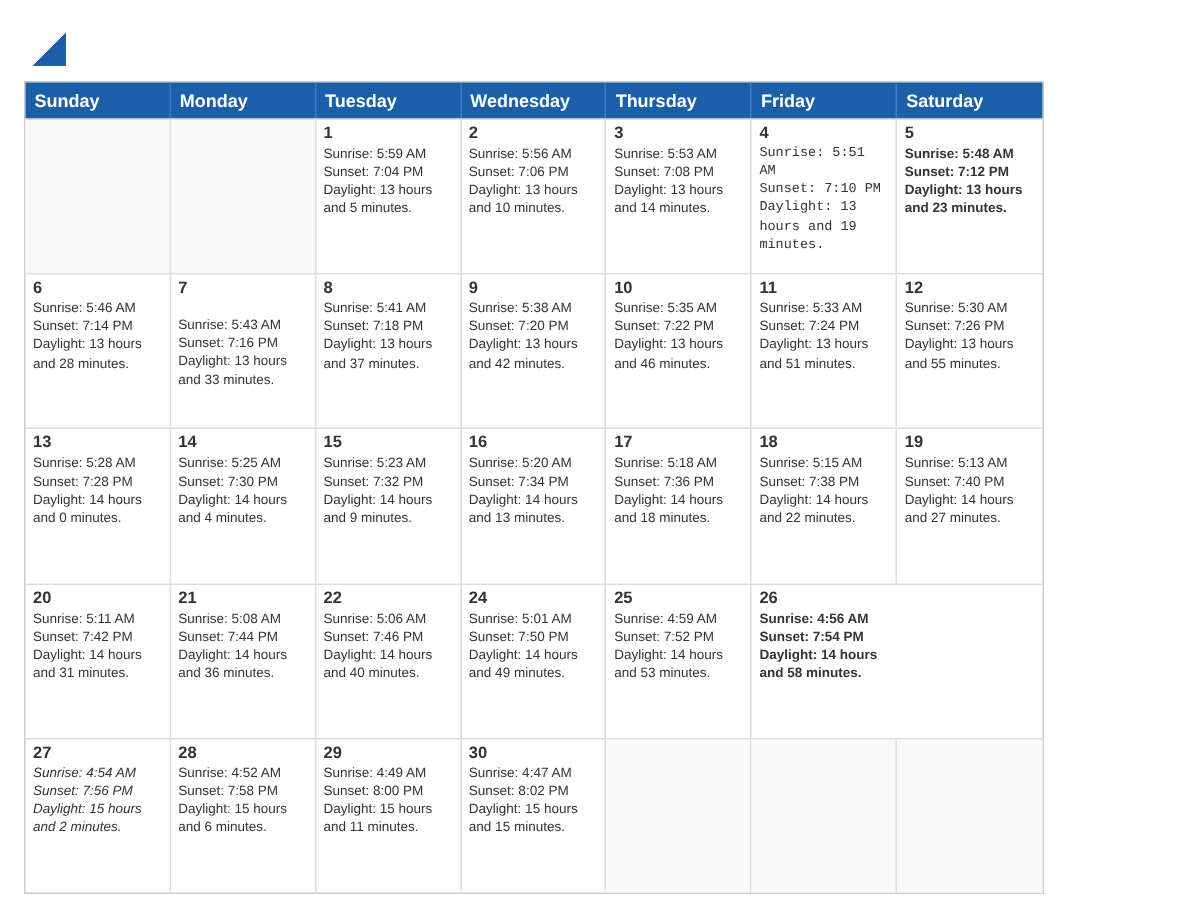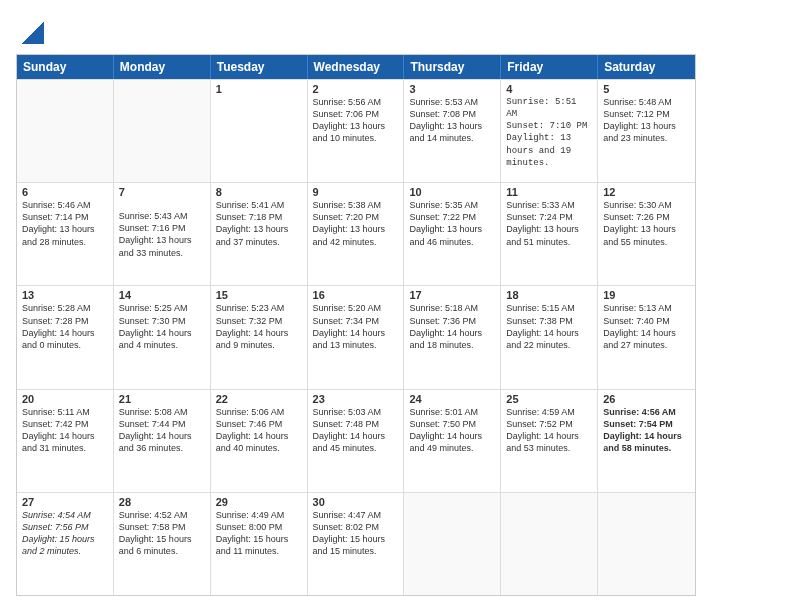--- a/index.html
+++ b/index.html
@@ -135,20 +135,23 @@
         <div class="cal-header-cell">Thursday</div>
         <div class="cal-header-cell">Friday</div>
         <div class="cal-header-cell">Saturday</div>
       </div>
     <div class="cal-body">
     <div class="cal-row">
           <div class="cal-cell empty"></div>
           <div class="cal-cell empty"></div>
           <div class="cal-cell">
             <span class="day-num">1</span>
+            <div class="day-info" style="white-space: pre-line;">Sunrise: 5:59 AM
+Sunset: 7:04 PM
+Daylight: 13 hours and 5 minutes.</div>
           </div>
           <div class="cal-cell">
             <span class="day-num">2</span>
             <div class="day-info" style="white-space: pre-line;">Sunrise: 5:56 AM
 Sunset: 7:06 PM
 Daylight: 13 hours and 10 minutes.</div>
           </div>
           <div class="cal-cell">
             <span class="day-num">3</span>
             <div class="day-info" style="white-space: pre-line;">Sunrise: 5:53 AM
@@ -156,21 +159,21 @@
 Daylight: 13 hours and 14 minutes.</div>
           </div>
           <div class="cal-cell">
             <span class="day-num">4</span>
             <div class="day-info" style="white-space: pre-line; font-family: Liberation Mono, monospace;">Sunrise: 5:51 AM
 Sunset: 7:10 PM
 Daylight: 13 hours and 19 minutes.</div>
           </div>
           <div class="cal-cell">
             <span class="day-num">5</span>
-            <div class="day-info" style="white-space: pre-line;">Sunrise: 5:48 AM
+            <div class="day-info" style="white-space: pre-line; font-weight: bold;">Sunrise: 5:48 AM
 Sunset: 7:12 PM
 Daylight: 13 hours and 23 minutes.</div>
           </div>
         </div>
         <div class="cal-row">
           <div class="cal-cell">
             <span class="day-num">6</span>
             <div class="day-info" style="white-space: pre-line;">Sunrise: 5:46 AM
 Sunset: 7:14 PM
 Daylight: 13 hours and 28 minutes.</div>
@@ -267,26 +270,20 @@
             <span class="day-num">21</span>
             <div class="day-info" style="white-space: pre-line;">Sunrise: 5:08 AM
 Sunset: 7:44 PM
 Daylight: 14 hours and 36 minutes.</div>
           </div>
           <div class="cal-cell">
             <span class="day-num">22</span>
             <div class="day-info" style="white-space: pre-line;">Sunrise: 5:06 AM
 Sunset: 7:46 PM
 Daylight: 14 hours and 40 minutes.</div>
-          </div>
-          <div class="cal-cell">
-            <span class="day-num">23</span>
-            <div class="day-info" style="white-space: pre-line;">Sunrise: 5:03 AM
-Sunset: 7:48 PM
-Daylight: 14 hours and 45 minutes.</div>
           </div>
           <div class="cal-cell">
             <span class="day-num">24</span>
             <div class="day-info" style="white-space: pre-line;">Sunrise: 5:01 AM
 Sunset: 7:50 PM
 Daylight: 14 hours and 49 minutes.</div>
           </div>
           <div class="cal-cell">
             <span class="day-num">25</span>
             <div class="day-info" style="white-space: pre-line;">Sunrise: 4:59 AM

